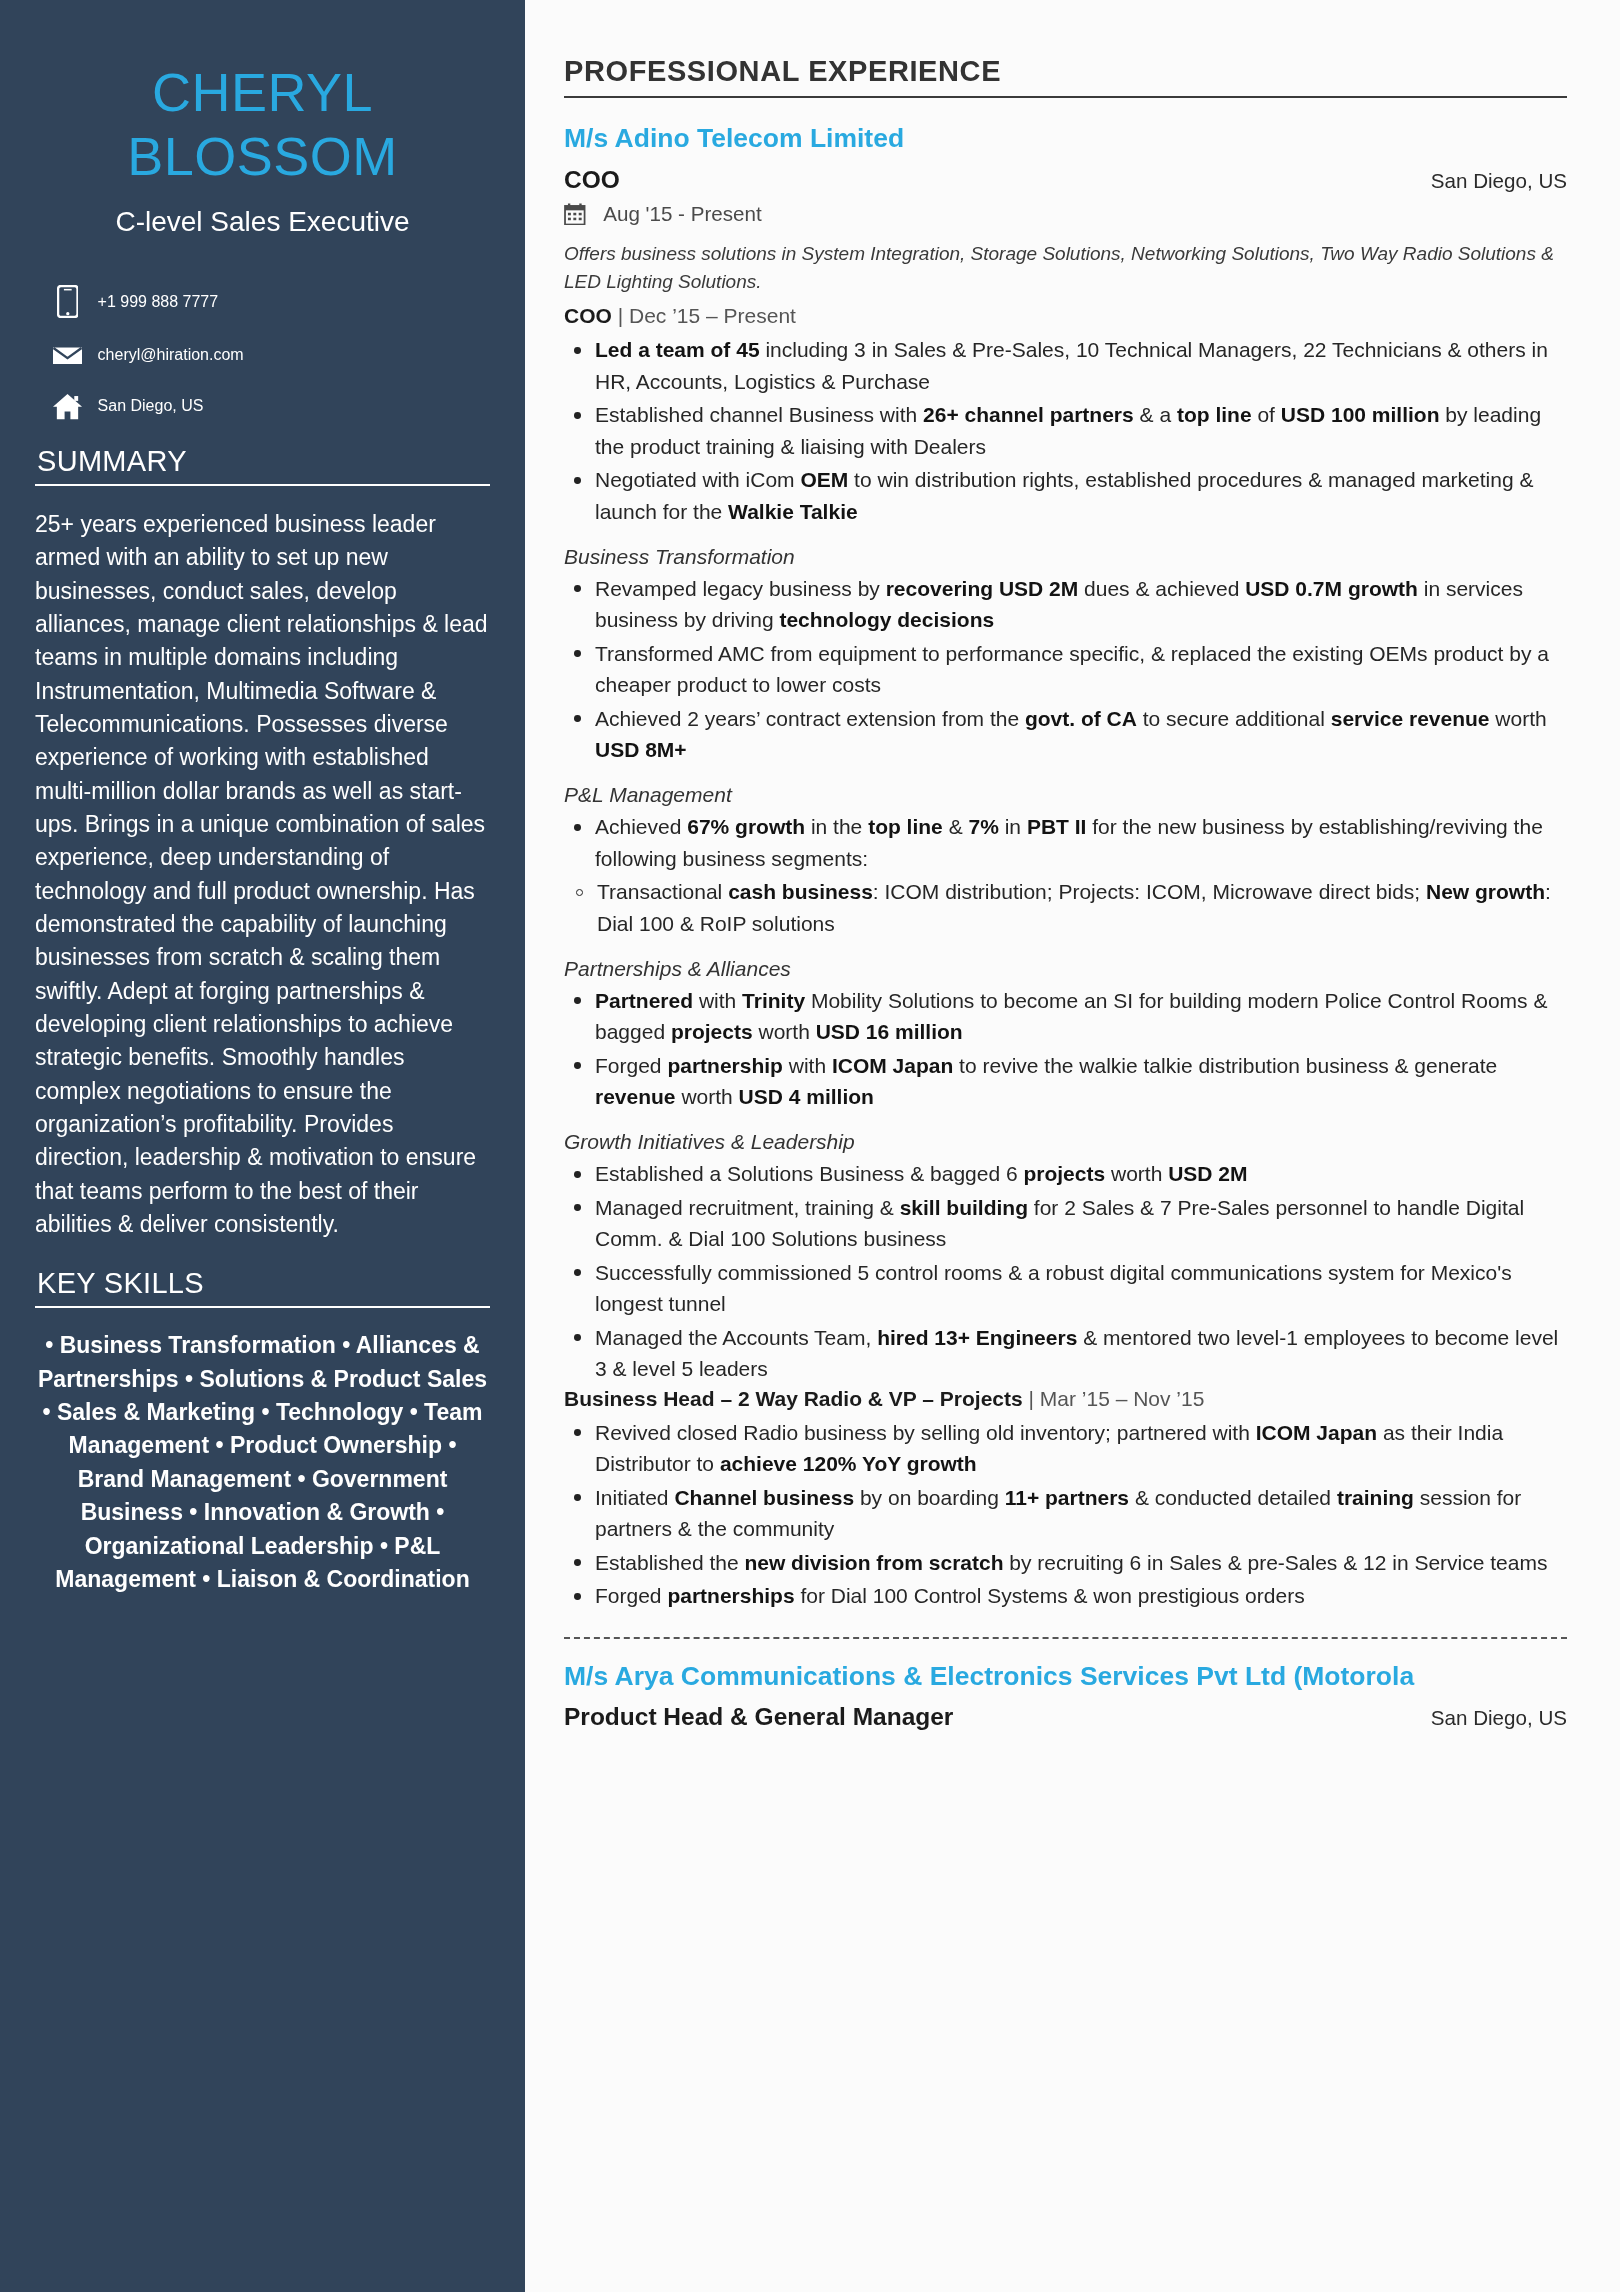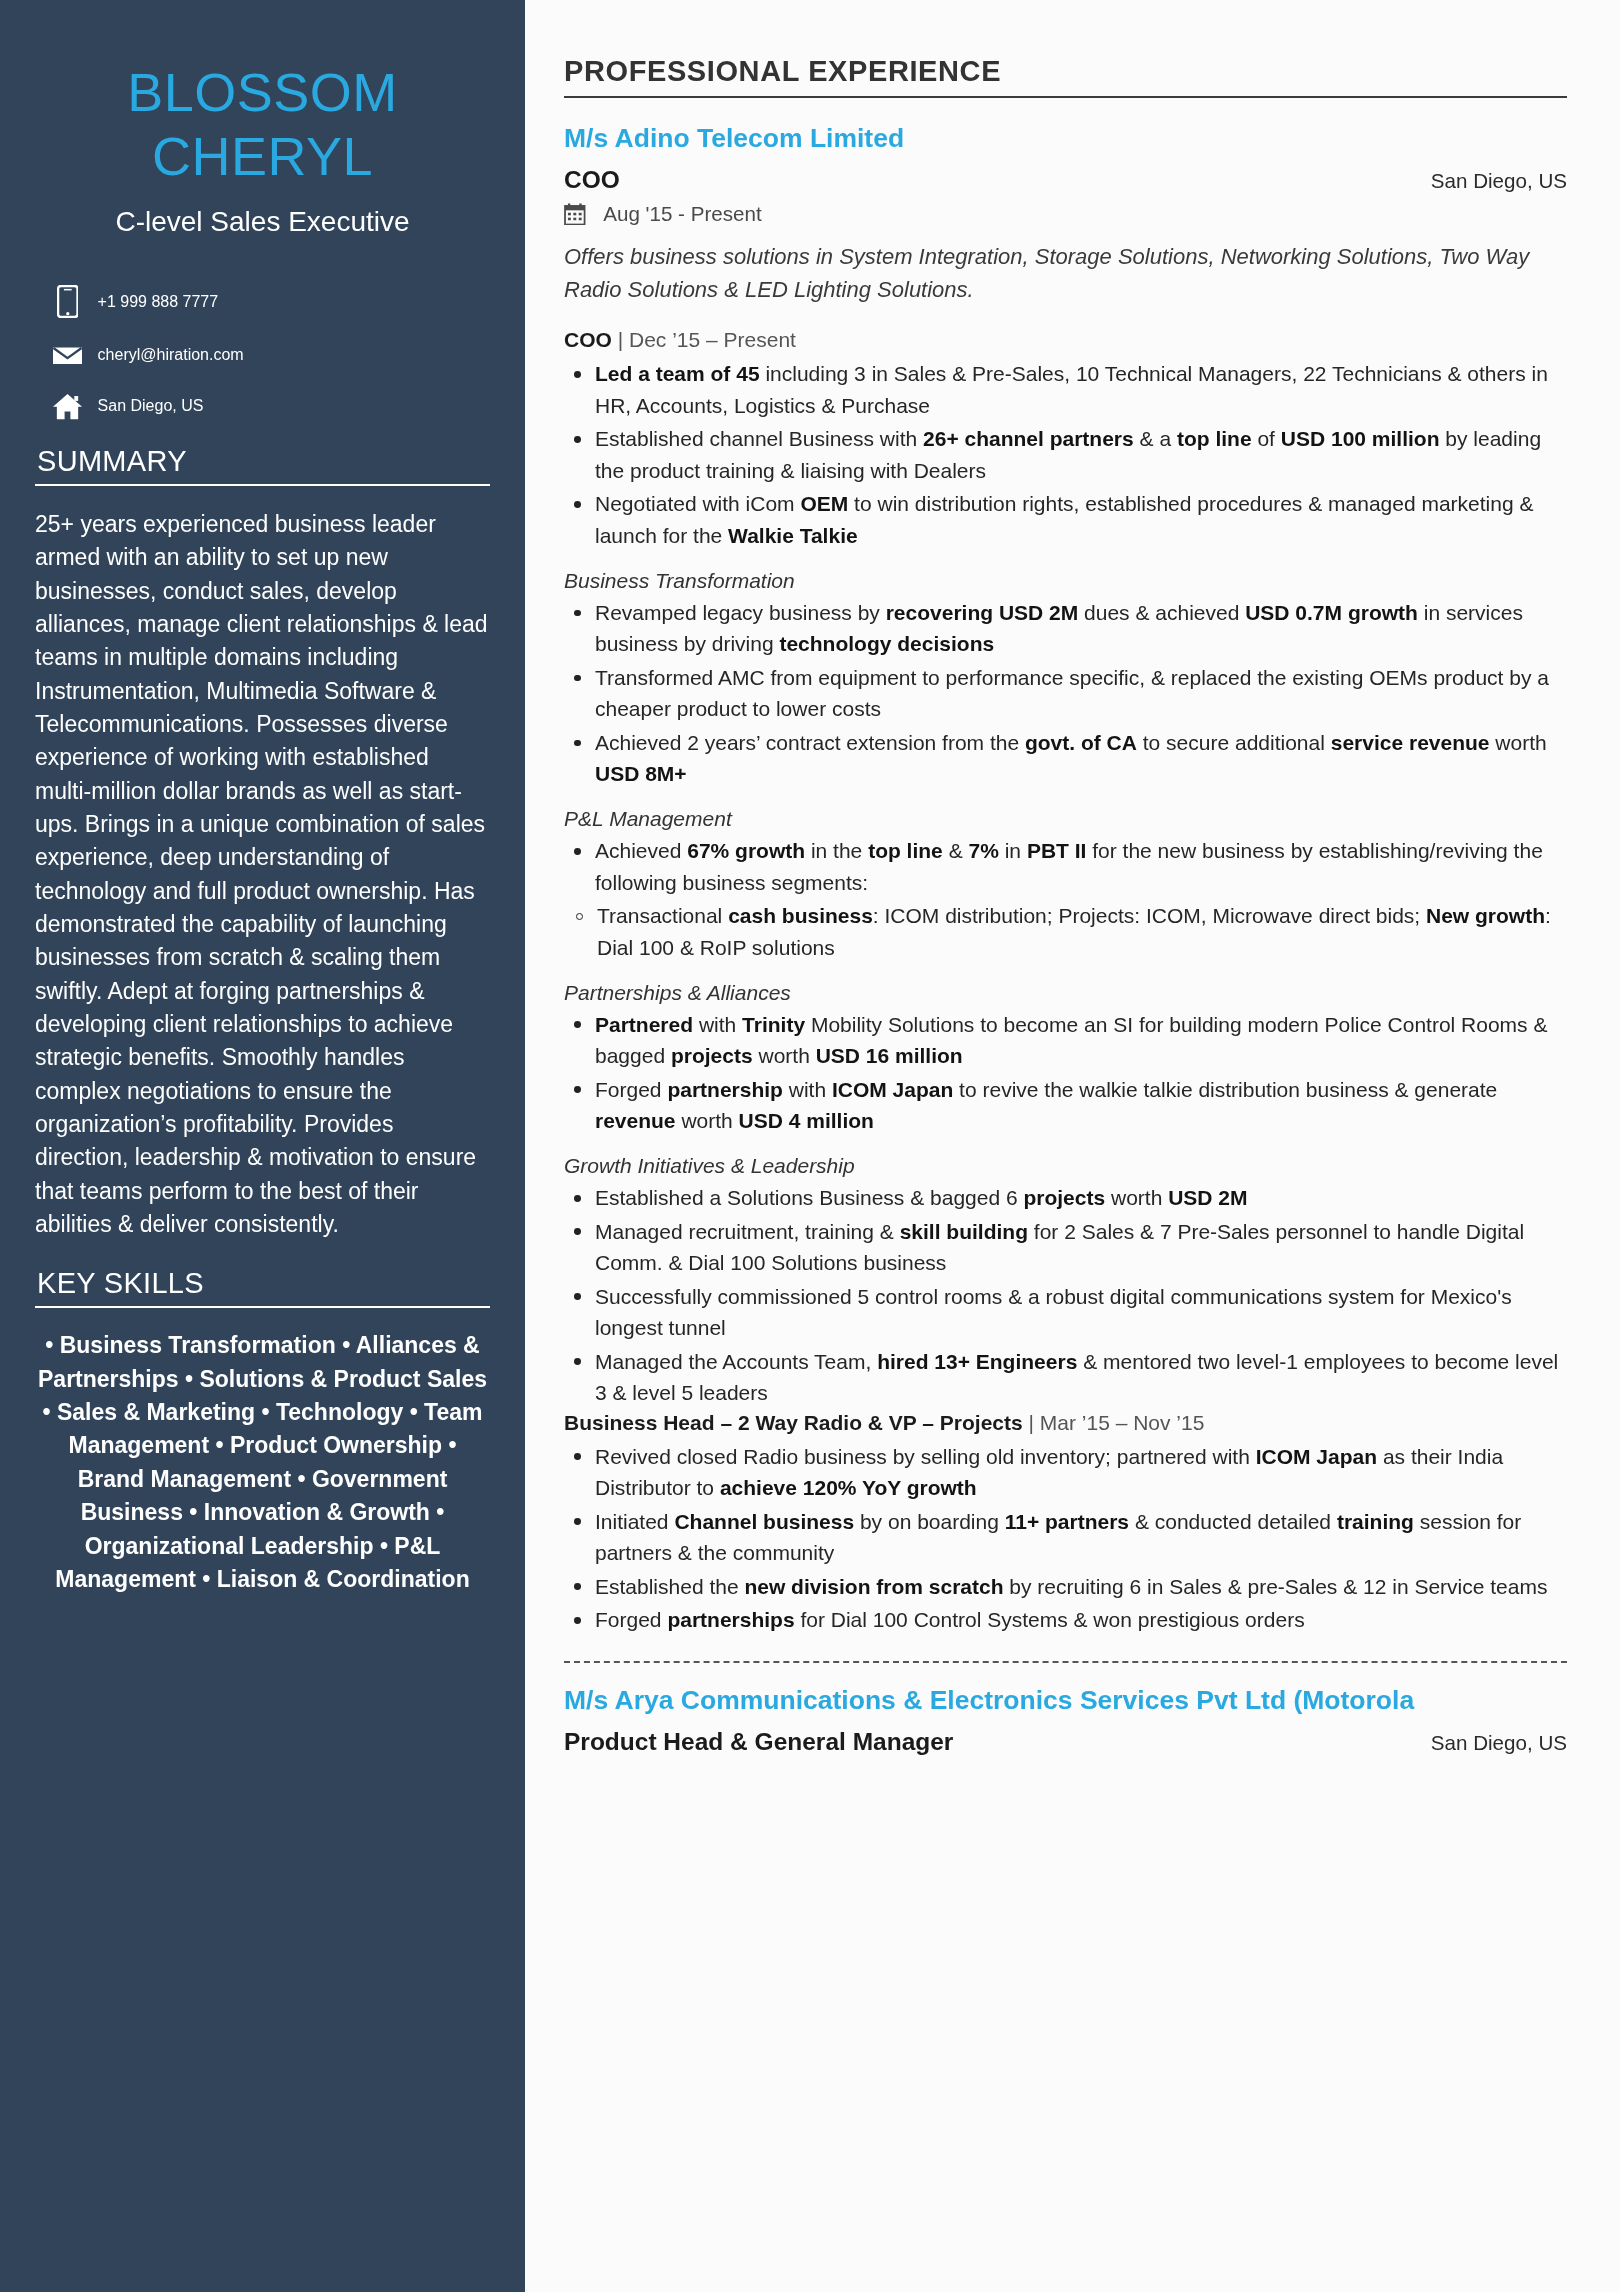--- a/index.html
+++ b/index.html
@@ -158,24 +158,24 @@
     align-items: center;
     color: #4a4a4a;
   }
   .date-text {
     font-size: 20.6px;
     color: #4a4a4a;
     margin-left: 13.7px;
   }
   .company-desc {
     font-style: italic;
-    font-size: 22px;
+    font-size: 19px;
     line-height: 1.52;
     color: #3a3a3a;
-    margin-bottom: 22px;
+    margin-bottom: 7px;
   }
   .sub-role {
     font-size: 21px;
     color: #1b1b1b;
     margin-bottom: 5.9px;
   }
   .sub-role b { font-weight: 700; }
   .sub-role .sep { color: #555; font-weight: 400; }
   .group-label {
     font-style: italic;
@@ -239,22 +239,22 @@
   }
 </style>
 </head>
 <body>
 
 <div class="page">
 
   <aside class="sidebar">
 
     <div class="name-block">
+      <div class="name-line">CHERYL</div>
       <div class="name-line">BLOSSOM</div>
-      <div class="name-line">CHERYL</div>
     </div>
 
     <div class="headline">C-level Sales Executive</div>
 
     <div class="contact-list">
 
       <div class="contact-row">
         <span class="contact-icon">
           <svg width="21.6" height="33" viewBox="0 0 22 34" fill="none">
             <rect x="1" y="1" width="20" height="32" rx="3" stroke="#ffffff" stroke-width="2.4" fill="none"></rect>

